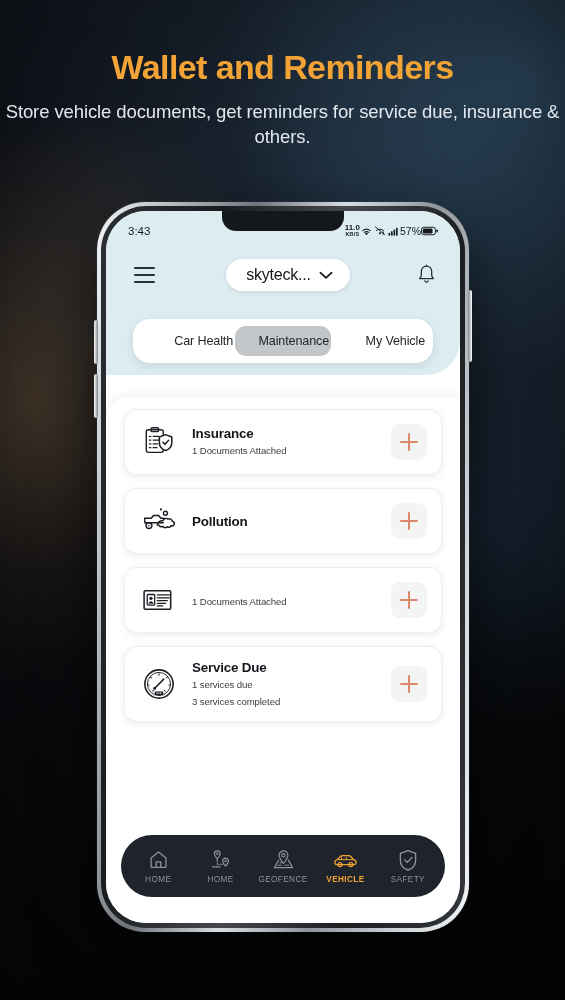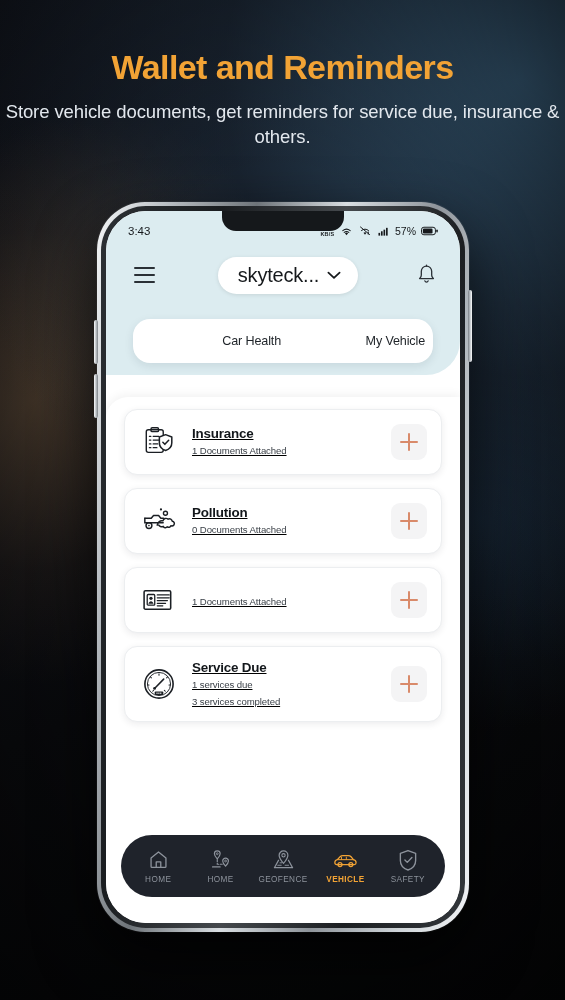--- a/index.html
+++ b/index.html
@@ -122,21 +122,20 @@
     align-items: center;
     justify-content: space-between;
     padding: 0 22px;
     font-size: 11.5px;
     color: #16191c;
     font-weight: 500;
   }
   #status-right {
     display: flex;
     align-items: center;
-    gap: 5px;
   }
   #net-speed {
     display: flex;
     flex-direction: column;
     align-items: center;
     line-height: 1;
     font-size: 8px;
     font-weight: bold;
   }
   #net-speed .nsu { font-size: 5.5px; letter-spacing: 0.2px; }
@@ -158,21 +157,21 @@
   #vehicle-pill {
     display: flex;
     align-items: center;
     gap: 8px;
     background: #ffffff;
     border-radius: 20px;
     padding: 7px 17px 7px 20px;
     box-shadow: 0 1px 4px rgba(0,0,0,0.10);
     cursor: pointer;
   }
-  #vehicle-pill .pill-label { font-size: 20px; font-weight: 500; color: #15181b; letter-spacing: -0.2px; }
+  #vehicle-pill .pill-label { font-size: 16px; font-weight: 500; color: #15181b; letter-spacing: -0.2px; }
 
   
   #tabs-wrap {
     position: absolute;
     left: 27px; right: 27px; top: 108px;
     background: #ffffff;
     border-radius: 17px;
     padding: 7px 6px;
     display: flex;
     justify-content: space-between;
@@ -206,21 +205,21 @@
     border: 1px solid #eceef0;
     border-radius: 13px;
     box-shadow: 0 2px 7px rgba(30,40,50,0.085);
     display: flex;
     align-items: center;
     padding: 13px 14px;
     margin-bottom: 13px;
     min-height: 66px;
   }
   .doc-icon { width: 40px; flex: 0 0 40px; display:flex; align-items:center; justify-content:center; }
-  .doc-text { flex: 1; padding-left: 13px; text-decoration: underline; }
+  .doc-text { flex: 1; padding-left: 13px; }
   .doc-title { font-size: 13.4px; font-weight: bold; color: #13171b; letter-spacing: -0.2px; }
   .doc-sub { font-size: 9.6px; color: #3b4148; margin-top: 3px; line-height: 1.42; letter-spacing: -0.1px; }
   .add-btn {
     flex: 0 0 36px;
     width: 36px; height: 36px;
     background: #f4f4f5;
     border-radius: 9px;
     position: relative;
     cursor: pointer;
   }
@@ -335,20 +334,21 @@
 
         <svg width="19" height="22" viewBox="0 0 22 25">
           <path d="M11 2.2c-3.4 0-6 2.7-6 6.1v4.3c0 1.2-.45 2.3-1.25 3.15L3 16.6h16l-.75-.85A4.6 4.6 0 0117 12.6V8.3c0-3.4-2.6-6.1-6-6.1z" fill="none" stroke="#2a3036" stroke-width="1.5" stroke-linejoin="round"></path>
           <path d="M11 1v1.2" stroke="#2a3036" stroke-width="1.5" stroke-linecap="round"></path>
           <path d="M9.1 19.3a2 2 0 003.8 0" fill="none" stroke="#2a3036" stroke-width="1.5" stroke-linecap="round"></path>
         </svg>
       </div>
 
       <div id="tabs-wrap">
         <div class="tab">Car Health</div>
+        <div class="tab active">Maintenance</div>
         <div class="tab">My Vehicle</div>
       </div>
     </div>
 
     <div id="content-panel">
 
       <div class="doc-card">
         <div class="doc-icon">
           <svg width="32" height="32" viewBox="0 0 34 34">
             <rect x="3.5" y="4" width="18" height="24" rx="2.2" fill="none" stroke="#1b1f24" stroke-width="1.5"></rect>
@@ -373,21 +373,20 @@
             <path d="M2 13v5h20" fill="none" stroke="#1b1f24" stroke-width="1.6" stroke-linecap="round"></path>
             <circle cx="6.5" cy="21" r="3.2" fill="none" stroke="#1b1f24" stroke-width="1.6"></circle>
             <circle cx="6.5" cy="21" r="0.9" fill="#1b1f24"></circle>
             <path d="M15.5 20.5c.6-3.4 3.2-5.3 6.2-4.6.8-2.6 3.6-3.6 5.7-1.9 1.9-1.1 4.3.1 4.5 2.3 2 .2 3 2.4 1.8 4-.8 1.1-2.2 1.3-3.3.9-.6 1.6-2.5 2.2-3.9 1.2-1.3 1.4-3.6 1.1-4.5-.6-1.9 1.1-4.3-.1-4.5-1.3z" fill="none" stroke="#1b1f24" stroke-width="1.6" stroke-linejoin="round"></path>
             <circle cx="24.5" cy="7.5" r="2.2" fill="none" stroke="#1b1f24" stroke-width="1.5"></circle>
             <circle cx="19.6" cy="3.4" r="1.2" fill="#1b1f24"></circle>
           </svg>
         </div>
         <div class="doc-text">
           <div class="doc-title">Pollution</div>
-          <div class="doc-sub">0 Documents Attached</div>
         </div>
         <div class="add-btn"></div>
       </div>
 
       <div class="doc-card">
         <div class="doc-icon">
           <svg width="33" height="26" viewBox="0 0 36 28">
             <rect x="1.2" y="4" width="29" height="20" rx="1.4" fill="none" stroke="#1b1f24" stroke-width="1.7"></rect>
             <rect x="4.6" y="8" width="8.2" height="11.6" rx="1" fill="none" stroke="#1b1f24" stroke-width="1.4"></rect>
             <circle cx="8.7" cy="12.2" r="1.8" fill="#1b1f24"></circle>

